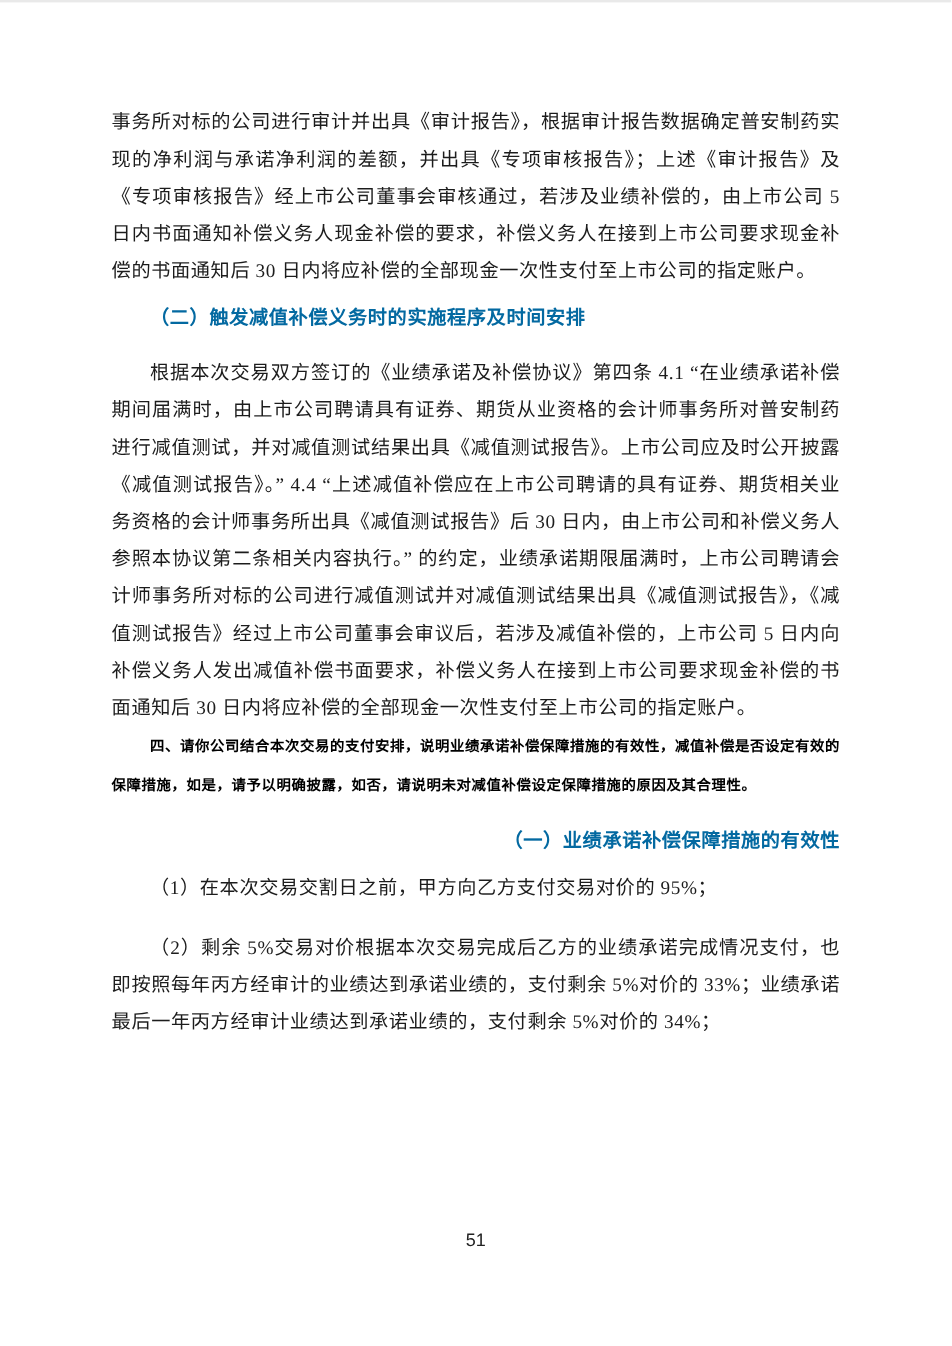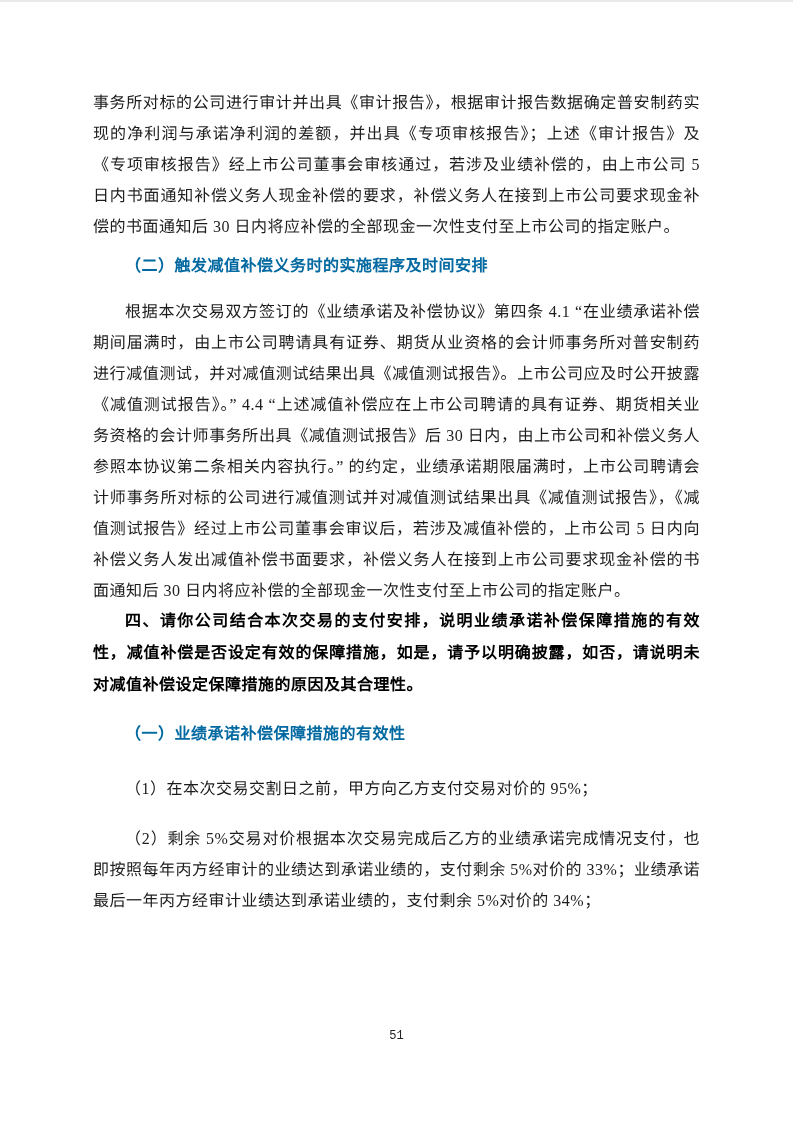--- a/index.html
+++ b/index.html
@@ -49,51 +49,52 @@
     font-family: "Liberation Sans", "DejaVu Sans", sans-serif;
     font-weight: bold;
     font-size: 16px;
     line-height: 31px;
     color: #0369a1;
     text-indent: 32px;
     letter-spacing: 0.5px;
   }
   p.bold-para {
     margin: 0;
-    font-family: Liberation Mono, monospace;
+    font-family: Liberation Sans, sans-serif;
     font-weight: bold;
-    font-size: 16px;
+    font-size: 12px;
     line-height: 32px;
     color: #000000;
     text-align: justify;
     text-justify: inter-character;
     word-break: break-all;
     text-indent: 32px;
     letter-spacing: 0.5px;
   }
   .heading.sub {
     margin: 16px 0 8px 0;
+    text-align: right;
   }
   p.body.payment-item-1 {
-    margin-top: 24px;
+    margin-top: 8px;
   }
   p.body.payment-item-2 {
     margin-top: 19px;
   }
   .page-footer {
     position: absolute;
     top: 1025px;
     left: 0;
     right: 0;
     text-align: center;
   }
   .page-number {
-    font-size: 12px;
+    font-size: 15px;
     color: #222222;
-    font-family: Liberation Mono, monospace;
+    font-family: Liberation Sans, sans-serif;
   }
 </style>
 </head>
 <body>
 
 <div class="page">
 
   <div class="scan-edge"></div>
 
   <main class="content">

